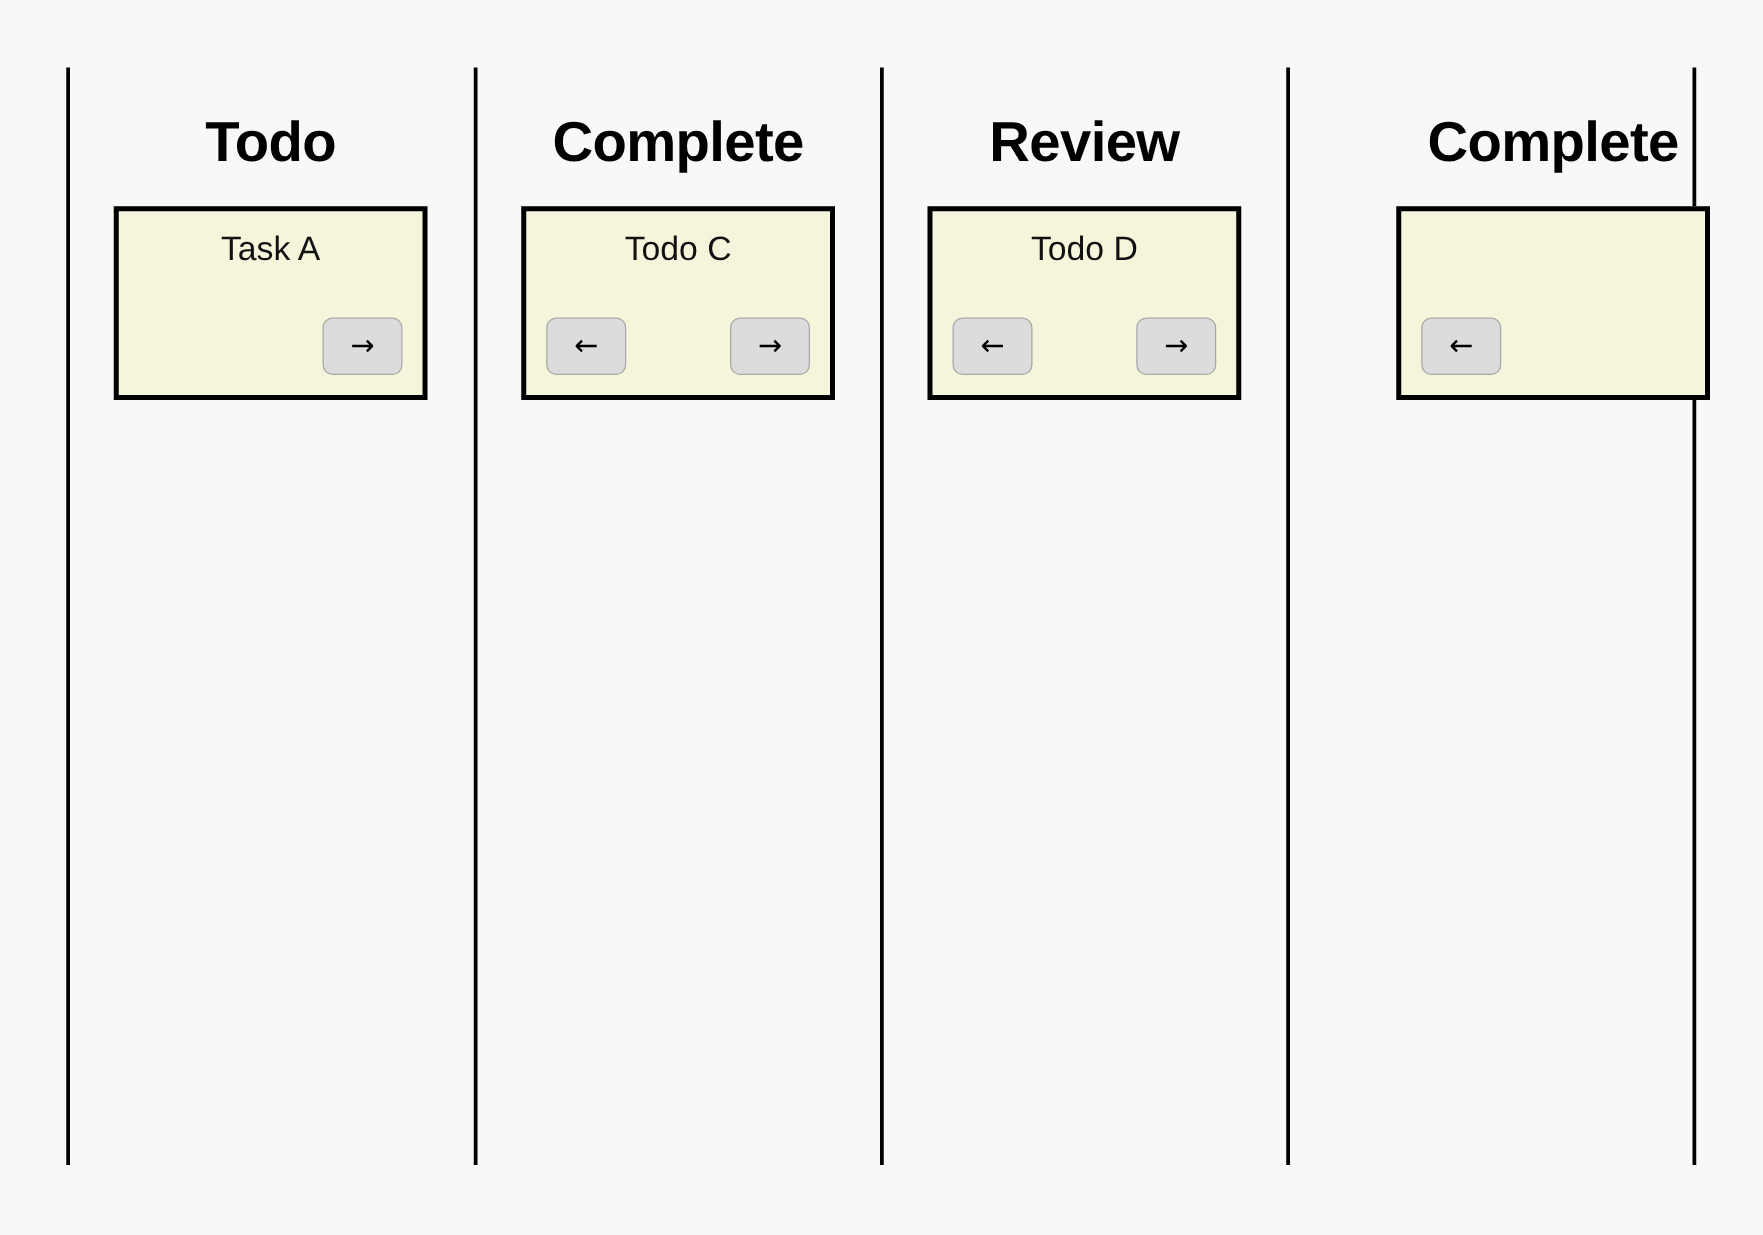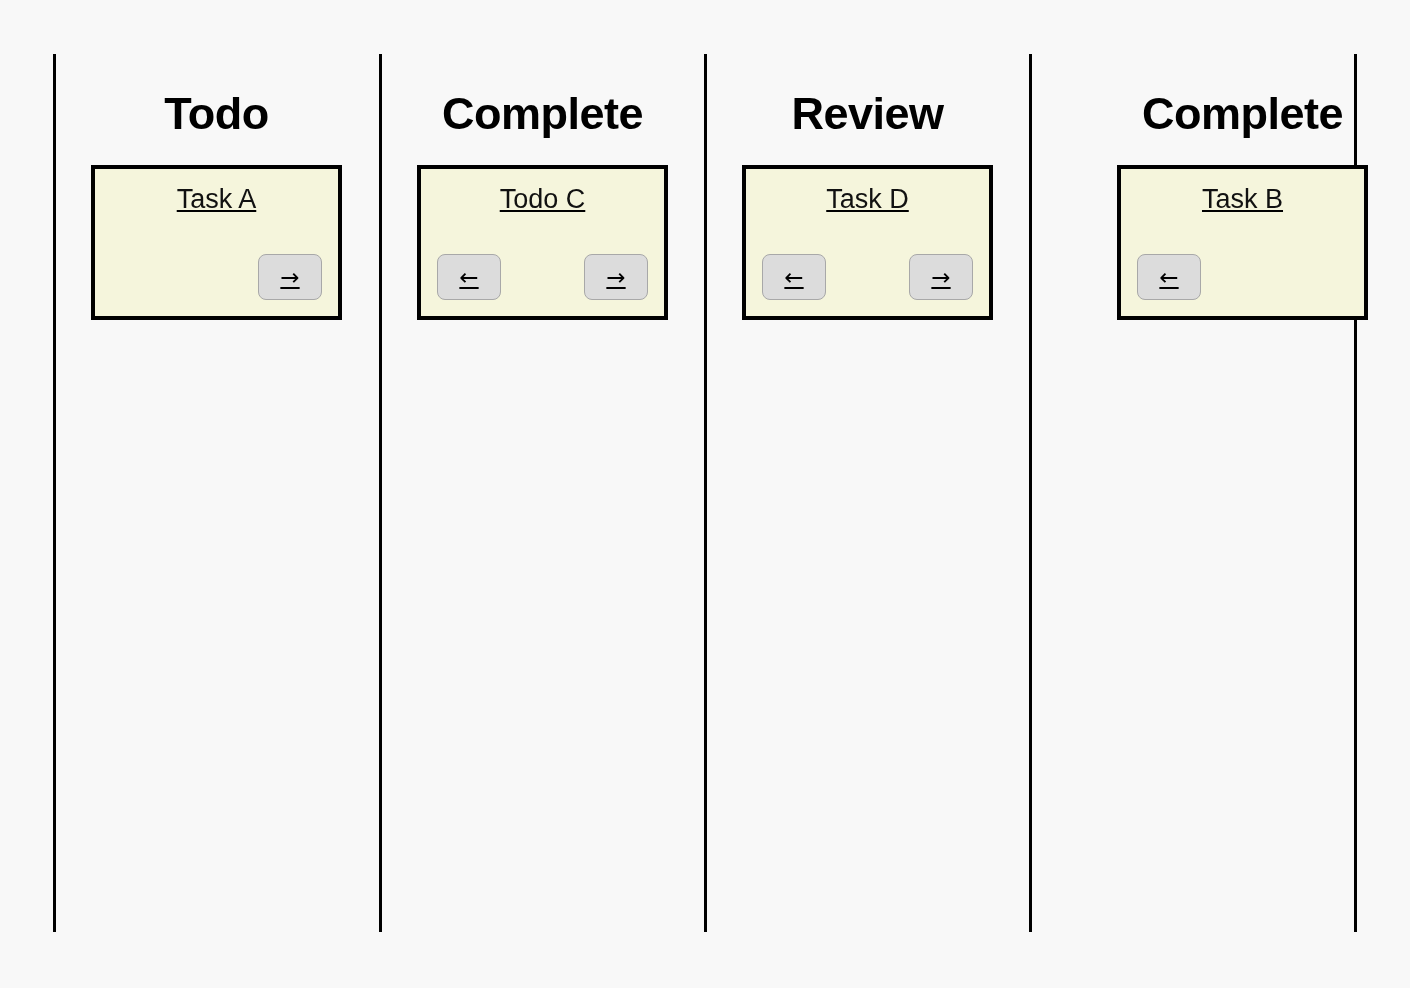--- a/index.html
+++ b/index.html
@@ -44,21 +44,20 @@
     text-align: center;
     font-size: 45px;
     font-weight: bold;
     line-height: 1.05;
     color: #000000;
     letter-spacing: -0.5px;
   }
 
   .card-area {
     padding-top: 28px;
-    text-decoration: underline;
   }
 
   .card {
     box-sizing: border-box;
     width: 251px;
     height: 155px;
     margin: 0 auto;
     background: #f5f5dc;
     border: 4px solid #000000;
     padding: 14px 16px 16px 16px;
@@ -137,34 +136,33 @@
           <button class="move-btn">→</button>
         </div>
       </div>
     </div>
   </div>
 
   <div class="column" style="left:705px;">
     <div class="column-title">Review</div>
     <div class="card-area">
       <div class="card">
-        <div class="card-title">Task D</div>
+        <div class="card-title">Todo D</div>
         <div class="card-actions">
           <button class="move-btn">←</button>
           <button class="move-btn">→</button>
         </div>
       </div>
     </div>
   </div>
 
   <div class="column" style="left:1080px;">
     <div class="column-title">Complete</div>
     <div class="card-area">
       <div class="card">
-        <div class="card-title">Task B</div>
         <div class="card-actions">
           <button class="move-btn">←</button>
         </div>
       </div>
     </div>
   </div>
 
 </div>
 
 </body></html>

